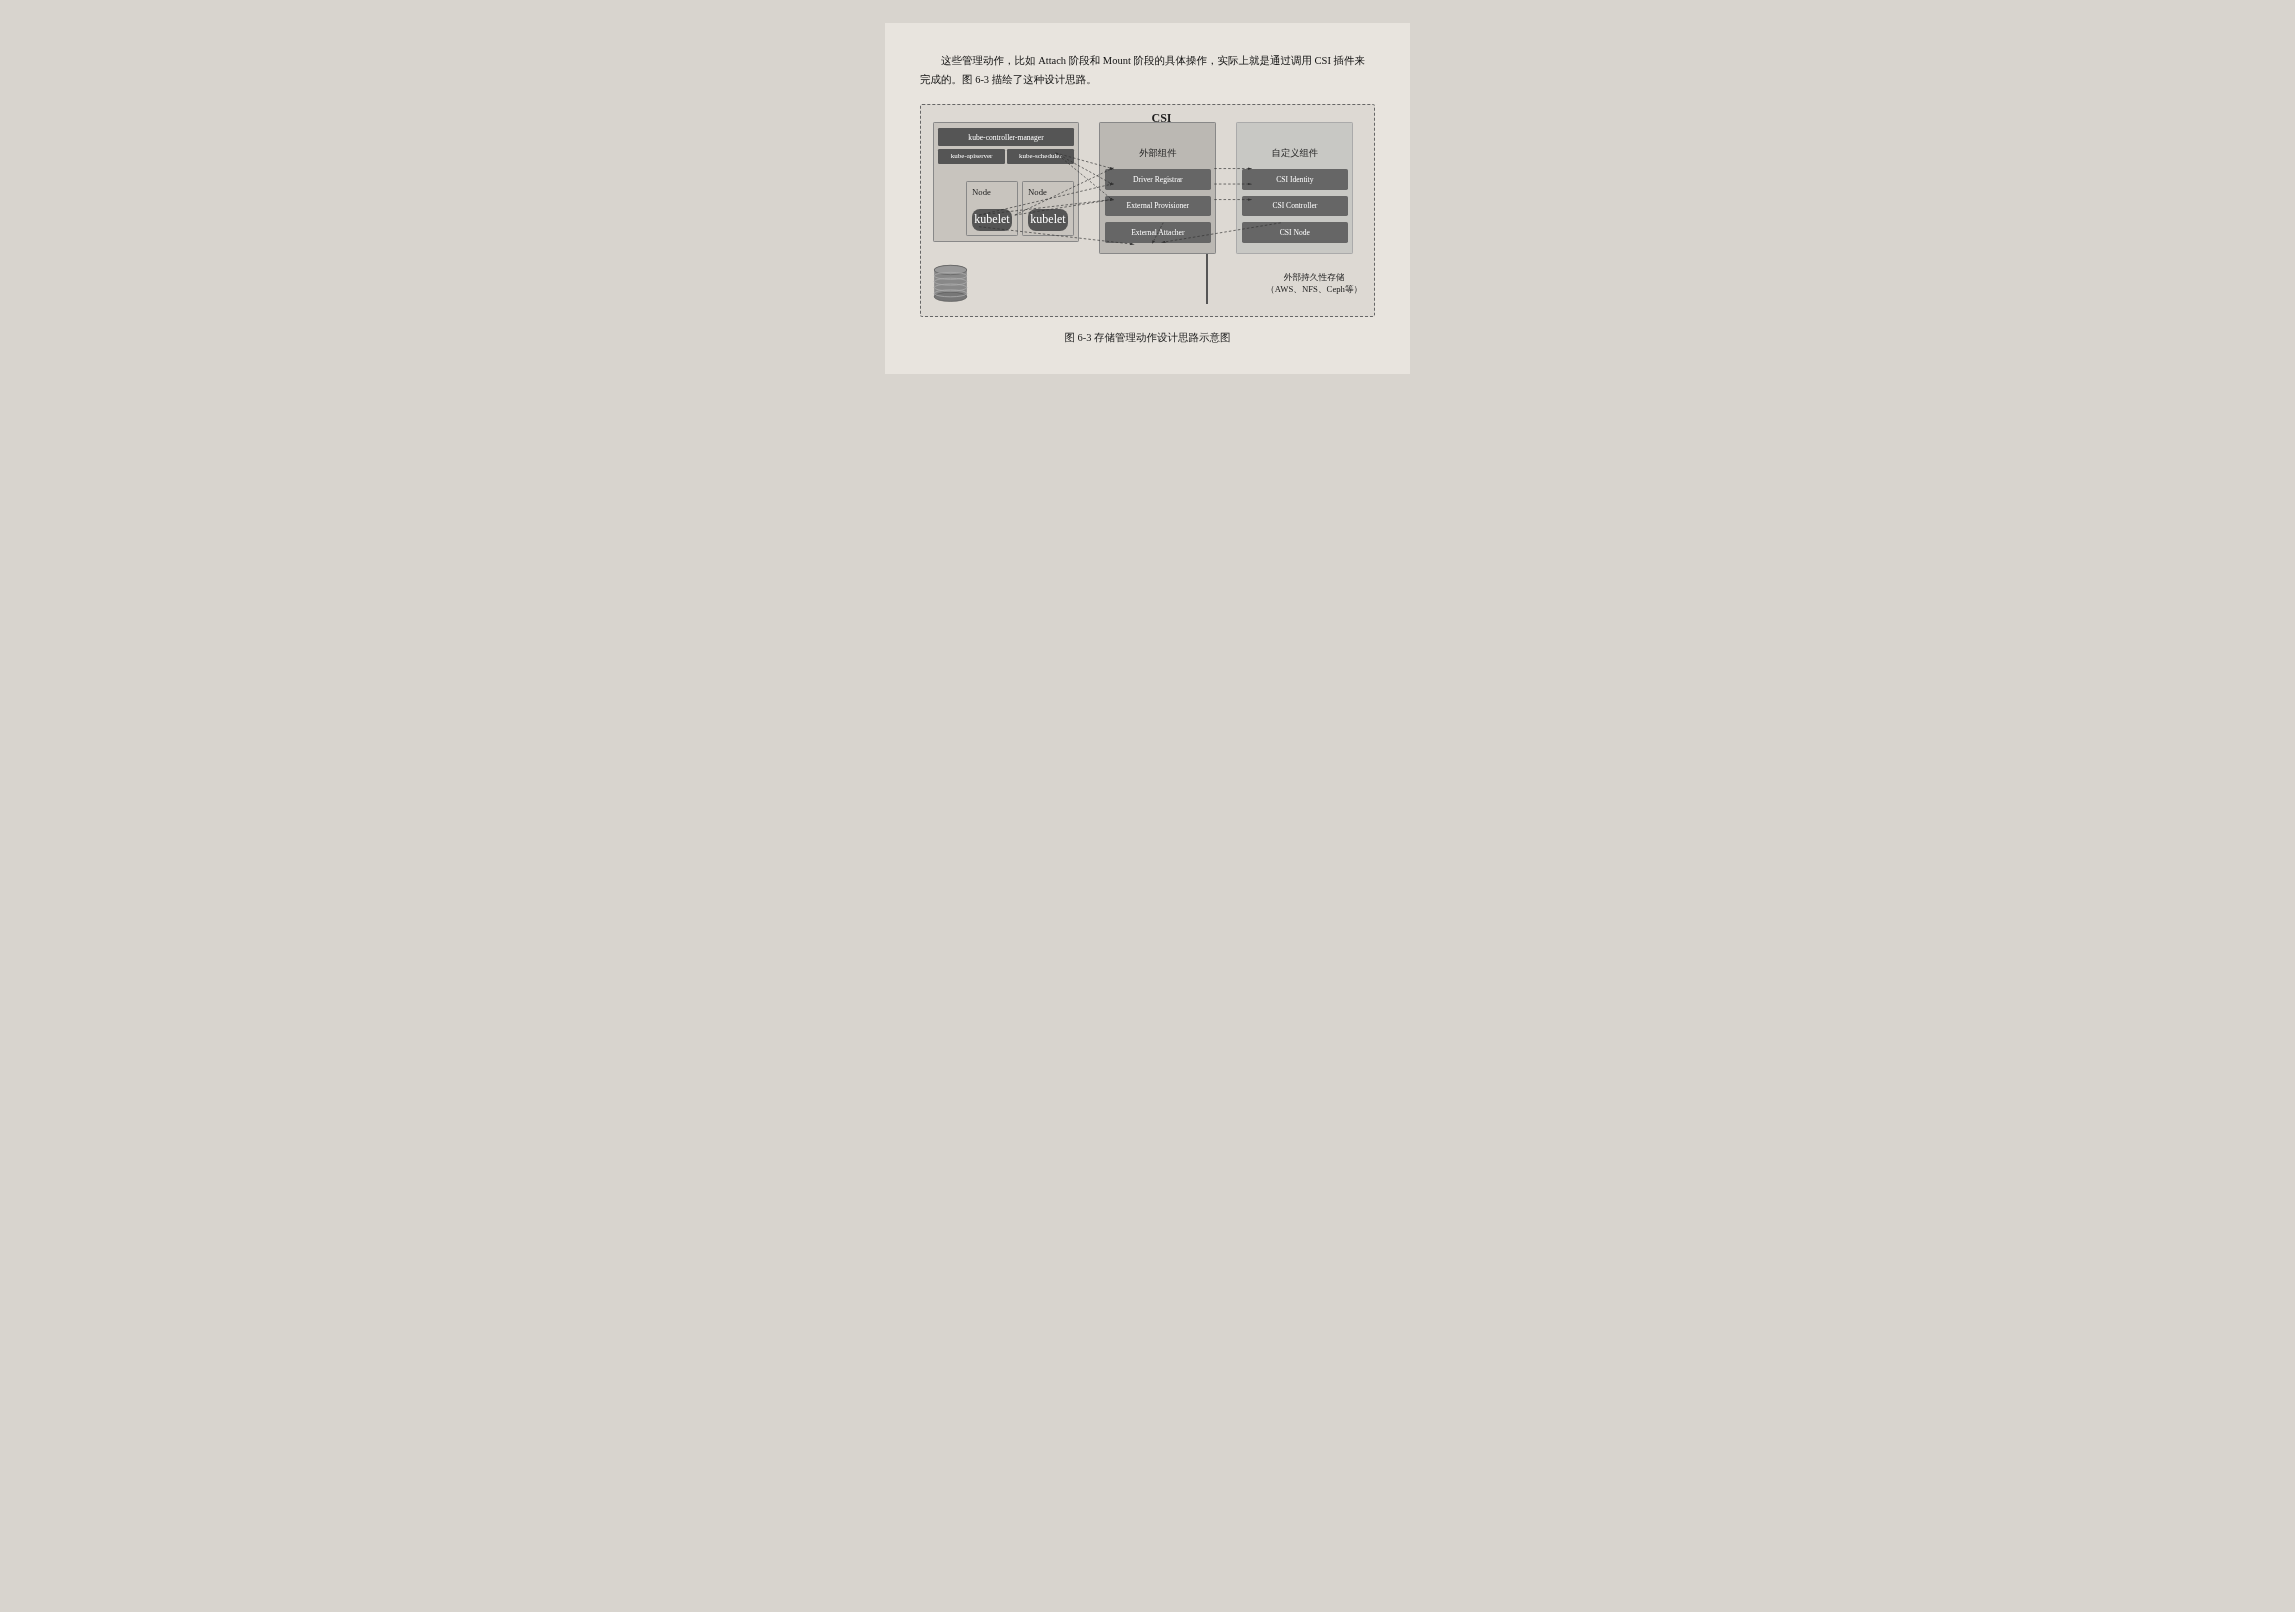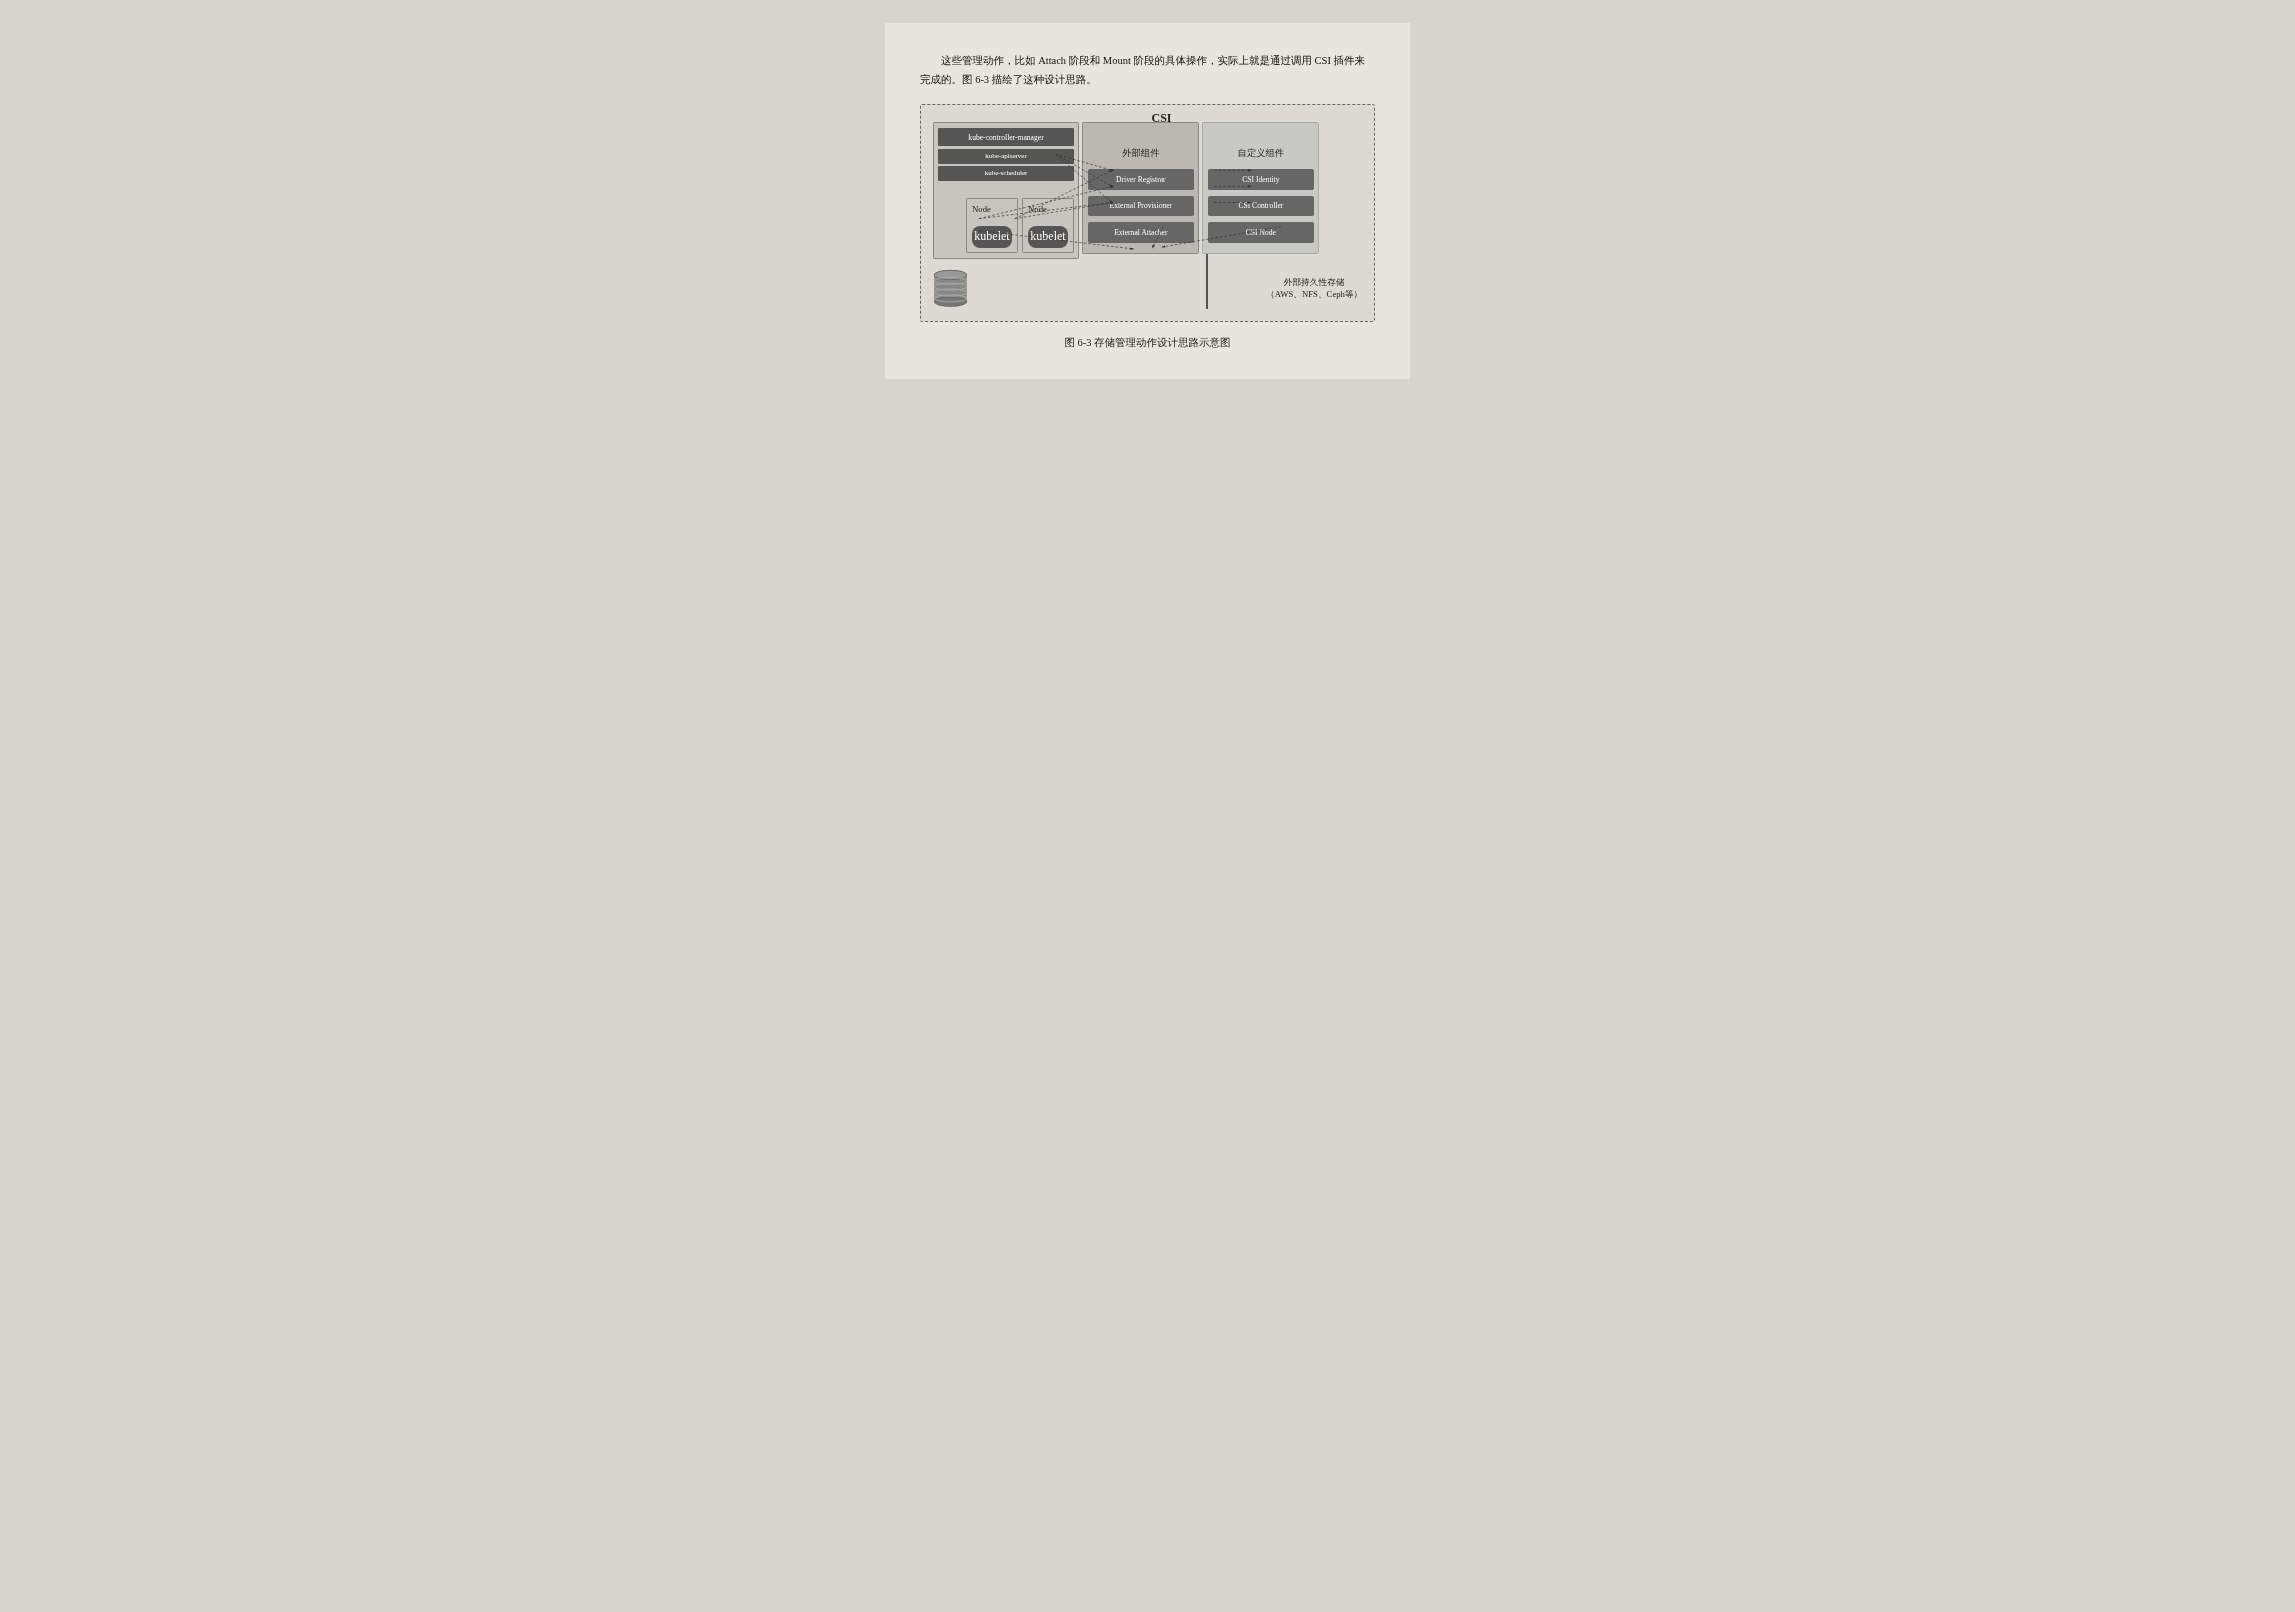--- a/index.html
+++ b/index.html
@@ -42,21 +42,21 @@
     .csi-vertical-line {
       position: absolute;
       top: 17.5px;
       left: 63%;
       width: 1.2px;
       background: #555;
       bottom: 11.7px;
     }
     .diagram-inner {
       display: flex;
-      gap: 3px;
+      gap: 20px;
       margin-top: 5.8px;
       align-items: flex-start;
     }
 
     
     .left-panel {
       flex: 0 0 134px;
       border: 1.2px solid #888;
       background: #c8c4be;
       padding: 4.7px;
@@ -68,21 +68,20 @@
       text-align: center;
       padding: 4.7px 3.5px;
       font-size: 7.6px;
       border-radius: 1.2px;
       margin-bottom: 2.3px;
     }
     .kube-row {
       display: flex;
       gap: 2.3px;
       margin-bottom: 4.7px;
-      flex-direction: column;
     }
     .kube-box {
       background: #555;
       color: #fff;
       text-align: center;
       padding: 3.5px 2.3px;
       font-size: 7px;
       border-radius: 1.2px;
       flex: 1;
     }

